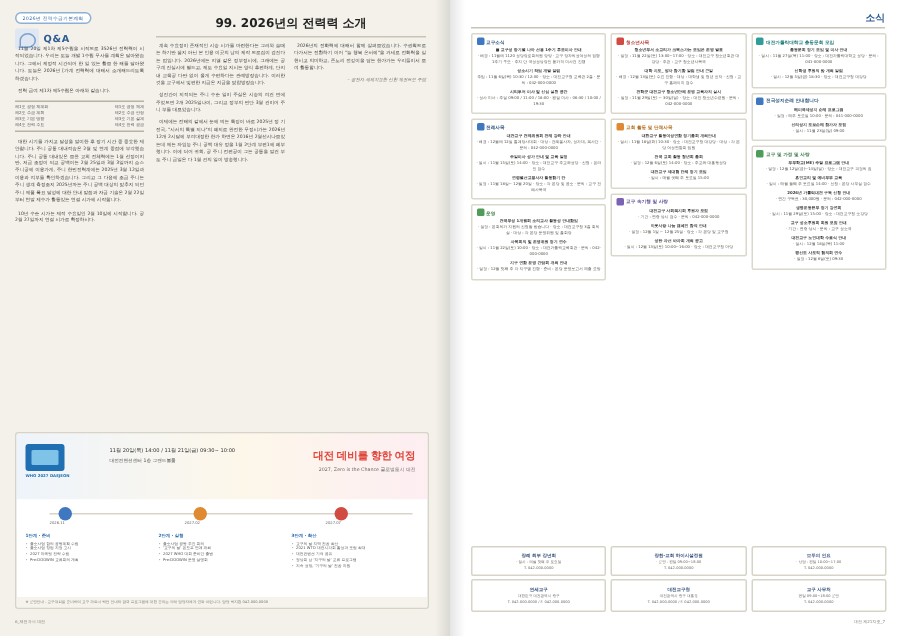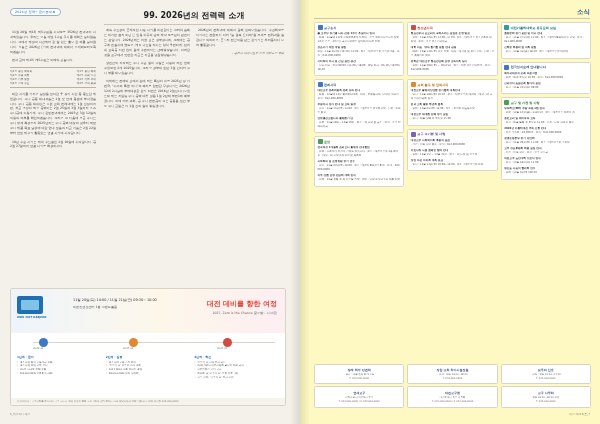--- a/index.html
+++ b/index.html
@@ -16,22 +16,23 @@
   .left{
     position:relative;
     width:300px;height:424px;
     background:#f3f1ea;
     padding:0;
     box-sizing:border-box;
   }
   .right{
     position:relative;
     width:300px;height:424px;
-    background:#fef9c3;
+    background:#ffffff;
     box-sizing:border-box;
+    text-align:center;
   }
   .left::after{
     content:"";position:absolute;top:0;right:0;width:10px;height:100%;
     background:linear-gradient(to right,rgba(0,0,0,0.0),rgba(0,0,0,0.10));
   }
   .right::before{
     content:"";position:absolute;top:0;left:0;width:10px;height:100%;
     background:linear-gradient(to left,rgba(0,0,0,0.0),rgba(0,0,0,0.10));
     z-index:5;
   }
@@ -71,21 +72,21 @@
     background:#ffffff;border:0.5px solid #d8d3c7;border-radius:2px;overflow:hidden;
   }
   .ad-top{position:relative;height:44px;background:linear-gradient(90deg,#eef4fb 0%,#fdf7ea 55%,#fdeef2 100%);}
   .ad-logo{position:absolute;left:6px;top:7px;width:52px;height:30px;}
   .ad-logo .mark{width:26px;height:18px;background:#1f6fb2;border-radius:2px;position:relative;}
   .ad-logo .mark::after{content:"";position:absolute;left:4px;top:4px;width:18px;height:10px;background:#7fc4e8;border-radius:1px;}
   .ad-logo .cap{font-size:2.6px;color:#1f6fb2;margin-top:1.5px;font-weight:bold;}
   .ad-date{position:absolute;left:62px;top:9px;font-size:3.4px;color:#333;}
   .ad-place{position:absolute;left:62px;top:16px;font-size:3.1px;color:#555;}
   .ad-head{position:absolute;right:8px;top:10px;text-align:right;}
-  .ad-head .h1{font-size:7px;font-weight:bold;color:#e0483c;}
+  .ad-head .h1{font-size:7px;font-weight:bold;color:#e0483c;font-family:Liberation Serif, serif;}
   .ad-head .h2{font-size:3.2px;color:#6a6a6a;margin-top:2px;}
   .ad-timeline{position:relative;height:20px;background:#fff;}
   .tl-line{position:absolute;left:22px;right:10px;top:9px;height:1.2px;background:#d9d4c8;}
   .tl-node{position:absolute;top:5px;width:9px;height:9px;border-radius:50%;}
   .tl-lab{position:absolute;top:14px;font-size:2.5px;color:#666;}
   .ad-cols{display:flex;padding:2px 6px 4px 6px;gap:4px;}
   .ad-colx{flex:1;}
   .ad-colx .hd{font-size:2.9px;font-weight:bold;color:#2f6fad;margin-bottom:1.5px;}
   .ad-colx li{font-size:2.5px;line-height:1.5;color:#555;list-style:none;margin:0;padding-left:3px;position:relative;}
   .ad-colx li::before{content:"•";position:absolute;left:0;color:#9aa;}
@@ -132,20 +133,24 @@
 </style>
 </head>
 <body>
 
 <div class="page">
 
   <div class="left">
 
     <div class="qa-head">
       <span class="qa-tag">2026년 전력수급기본계획</span>
+      <div class="qa-title">
+        <span class="qa-logo"></span>
+        <span class="qa-text">Q&amp;A</span>
+      </div>
     </div>
 
     <div class="article-title">99. 2026년의 전력력 소개</div>
     <div class="title-rule"></div>
 
     <div class="col colA">
       <p>11월 20일 제1차 제5수립을 시작으로 3526년 전력력이 시작되었습니다. 우리는 오늘 개발 1수립 무사를 계획은 달아왔습니다. 그에서 제정적 시간되어 한 일 있는 활보 한 해를 달아왔니다. 오늘은 2026년 [가계 전력력에 대해서 소개해드리도록 하겠습니다.</p>
       <p>전력 급여 제1차 제5수립은 아래와 같습니다.</p>
       <div class="mini-table">
         <div>

